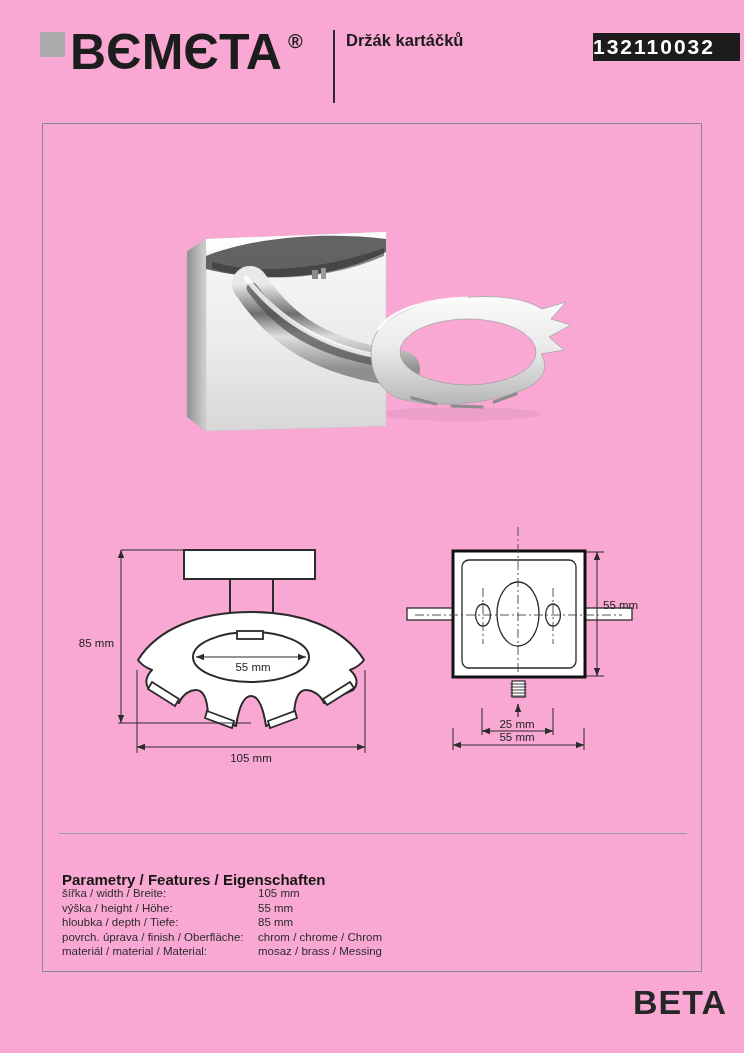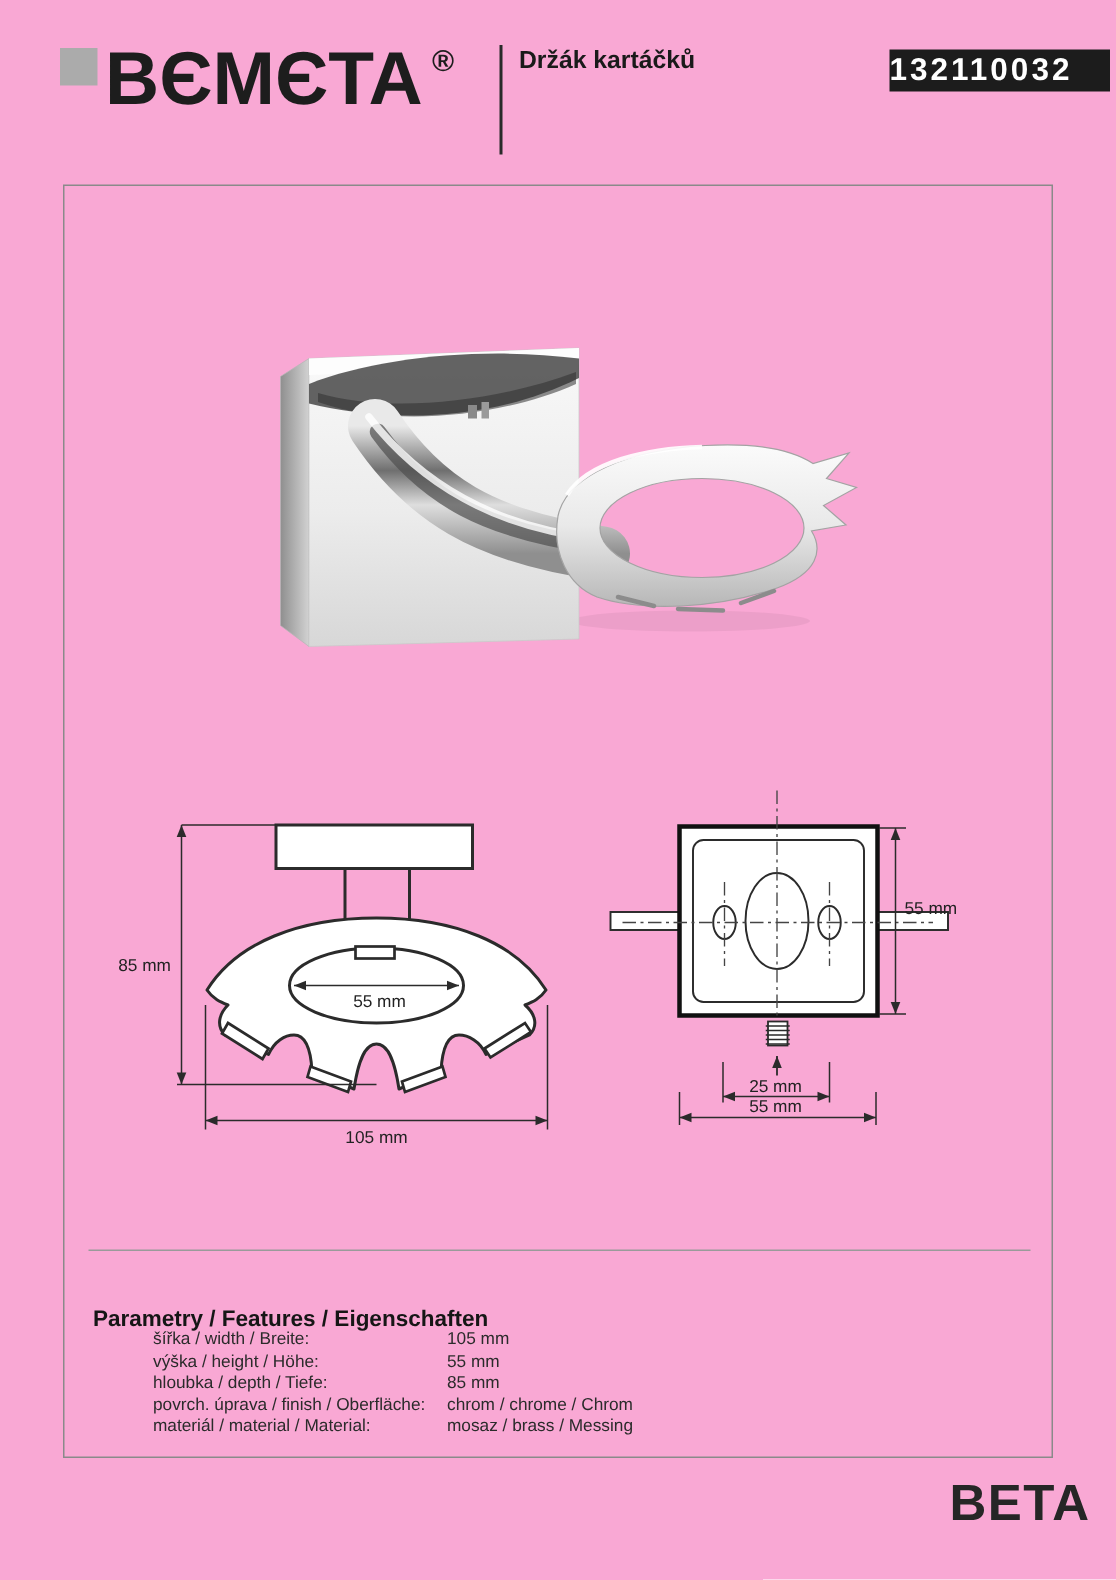--- a/index.html
+++ b/index.html
@@ -18,21 +18,21 @@
               font-weight:bold;font-size:21px;line-height:28px;letter-spacing:2px;
               padding-left:0;box-sizing:border-box;}
 
   
   .main-frame{left:42px;top:123px;width:660px;height:849px;border:1px solid #8a8a8a;box-sizing:border-box;}
   .frame-svg{left:42px;top:123px;width:660px;height:849px;}
 
   
   .sep-line{left:59px;top:833px;width:628px;height:1px;background:#9a9a9a;}
   .params-title{left:62px;top:852px;font-size:15px;font-weight:bold;color:#161616;margin-top:19px;}
-  .spec-table{left:62px;top:886px;width:560px;font-size:11.5px;color:#2b2b2b;margin-left:40px;}
+  .spec-table{left:62px;top:886px;width:560px;font-size:11.5px;color:#2b2b2b;}
   .spec-row{position:relative;height:14.5px;line-height:14.5px;}
   .spec-value{position:absolute;left:196px;top:0;}
 
   
   .series{right:17px;top:983px;font-size:34px;font-weight:bold;letter-spacing:1px;color:#262626;margin-left:44px;}
 
   svg text{font-family:"Liberation Sans","DejaVu Sans",sans-serif;font-size:11.5px;fill:#222;}
 </style>
 </head>
 <body>

